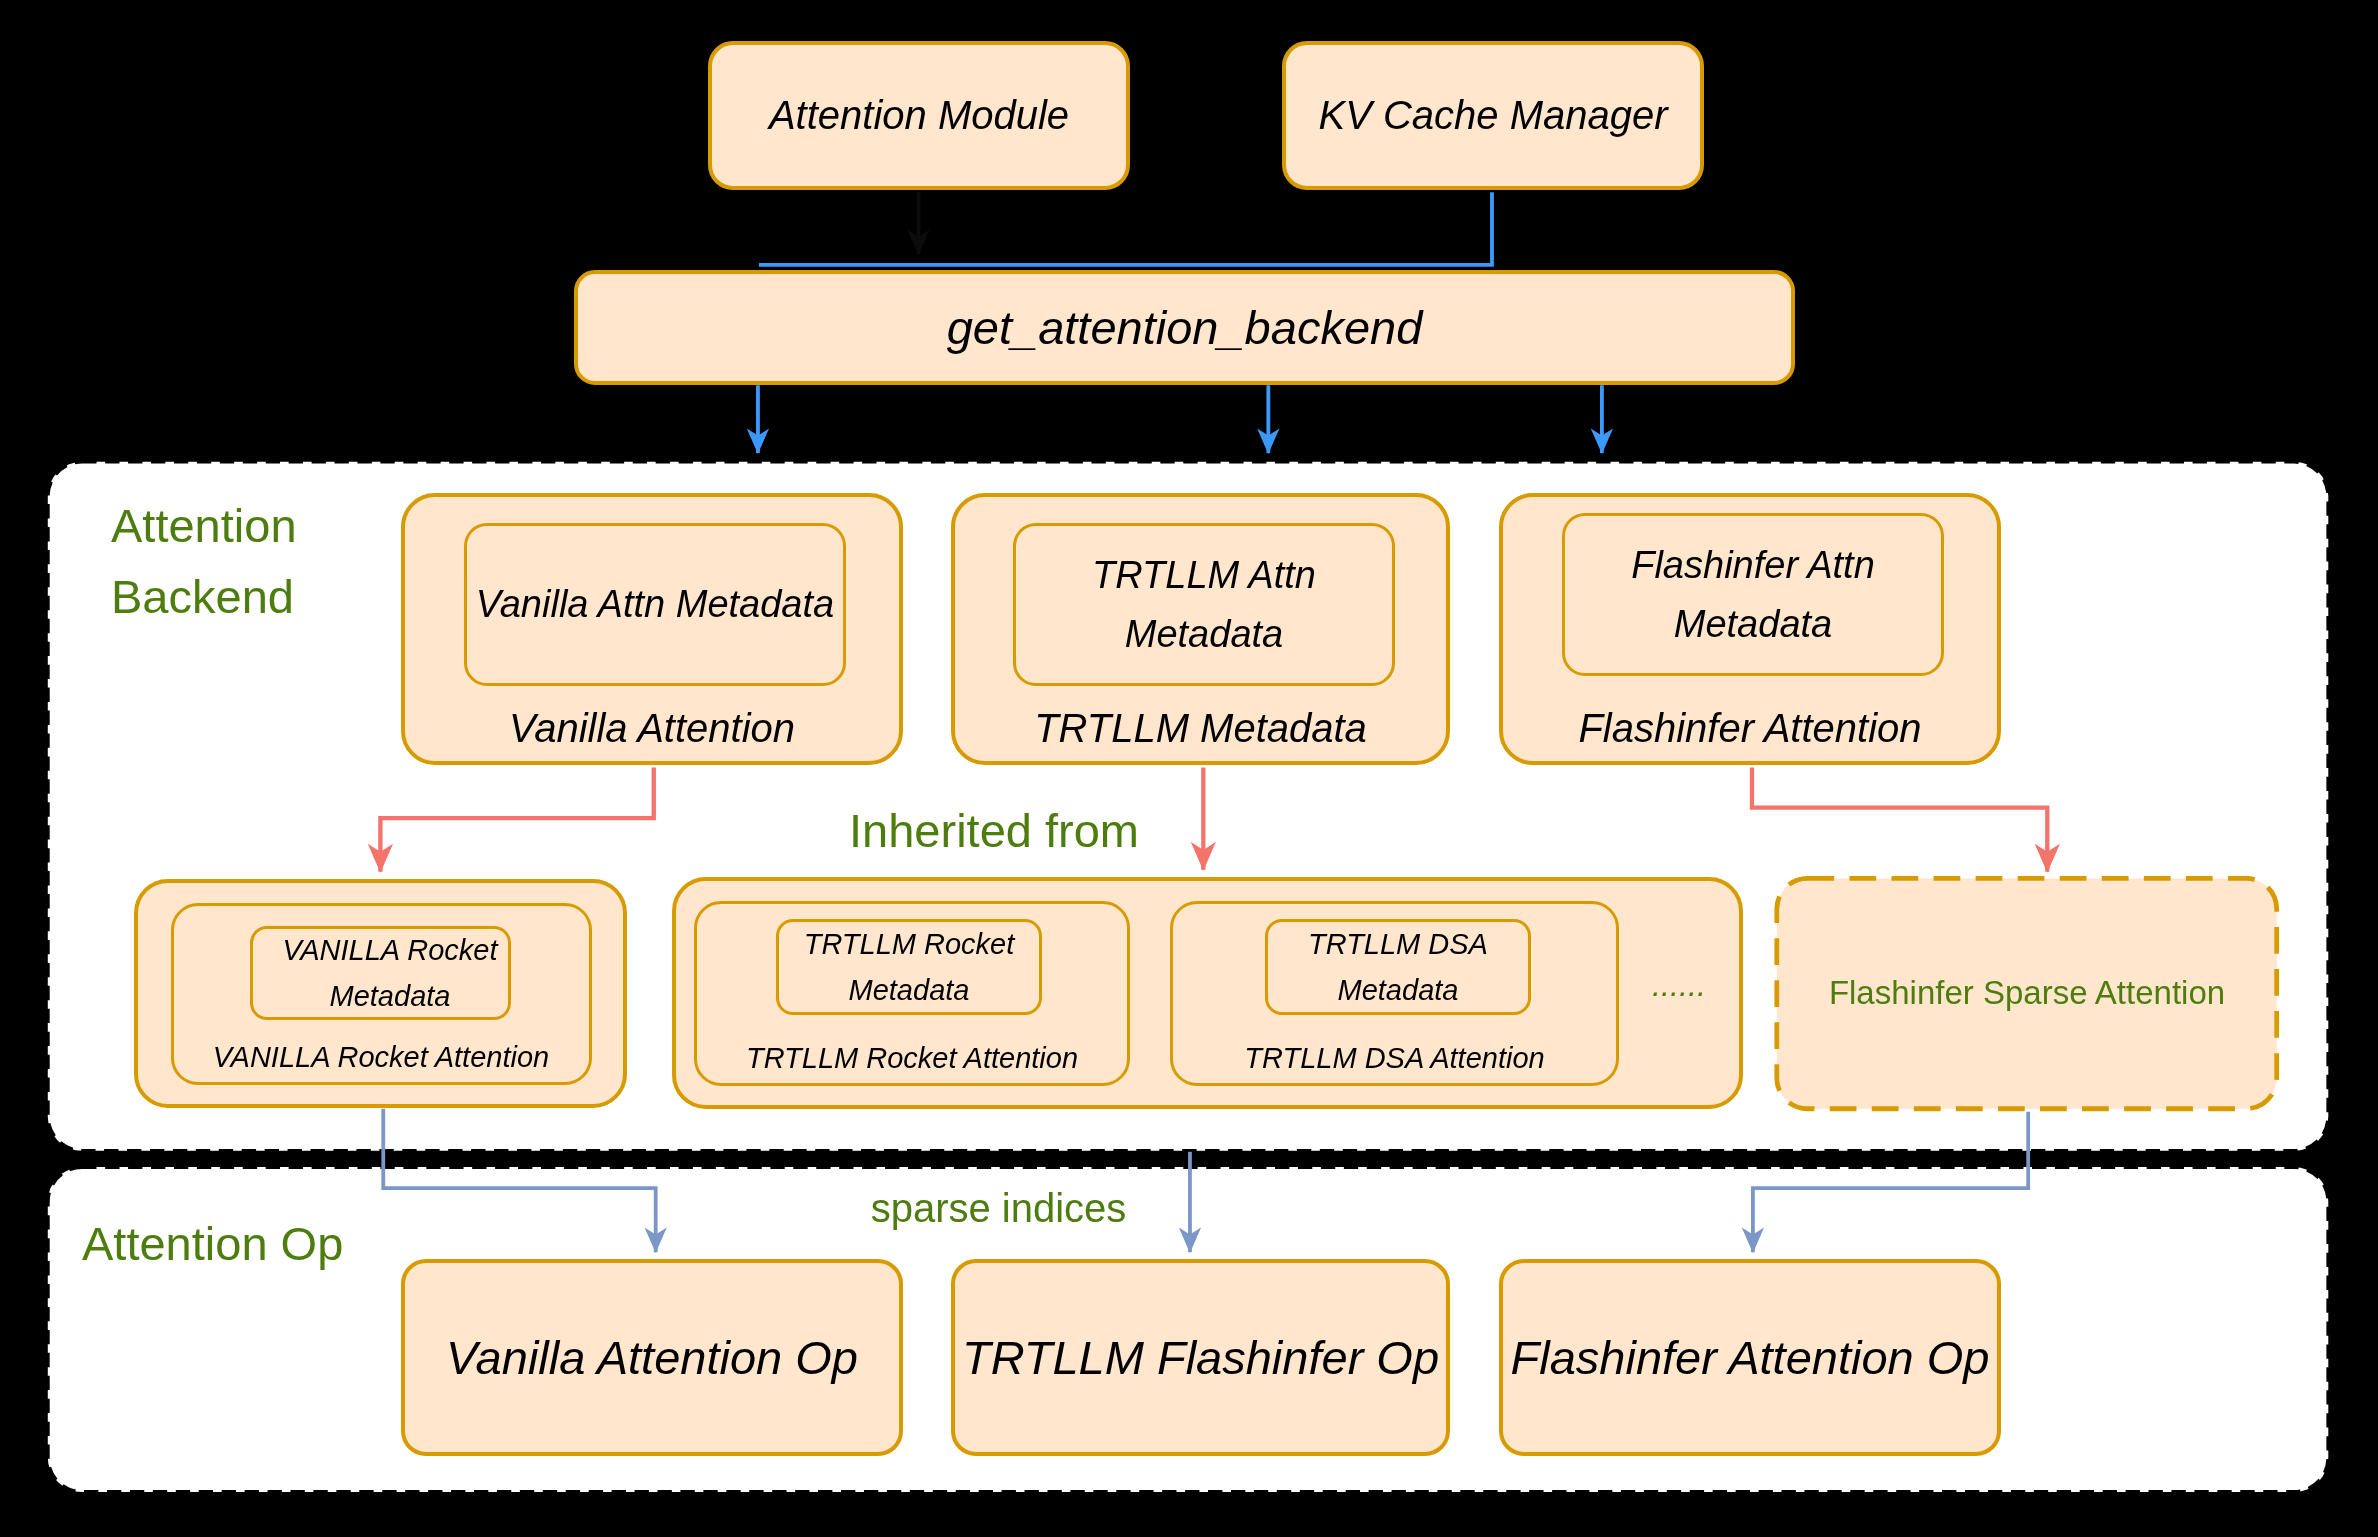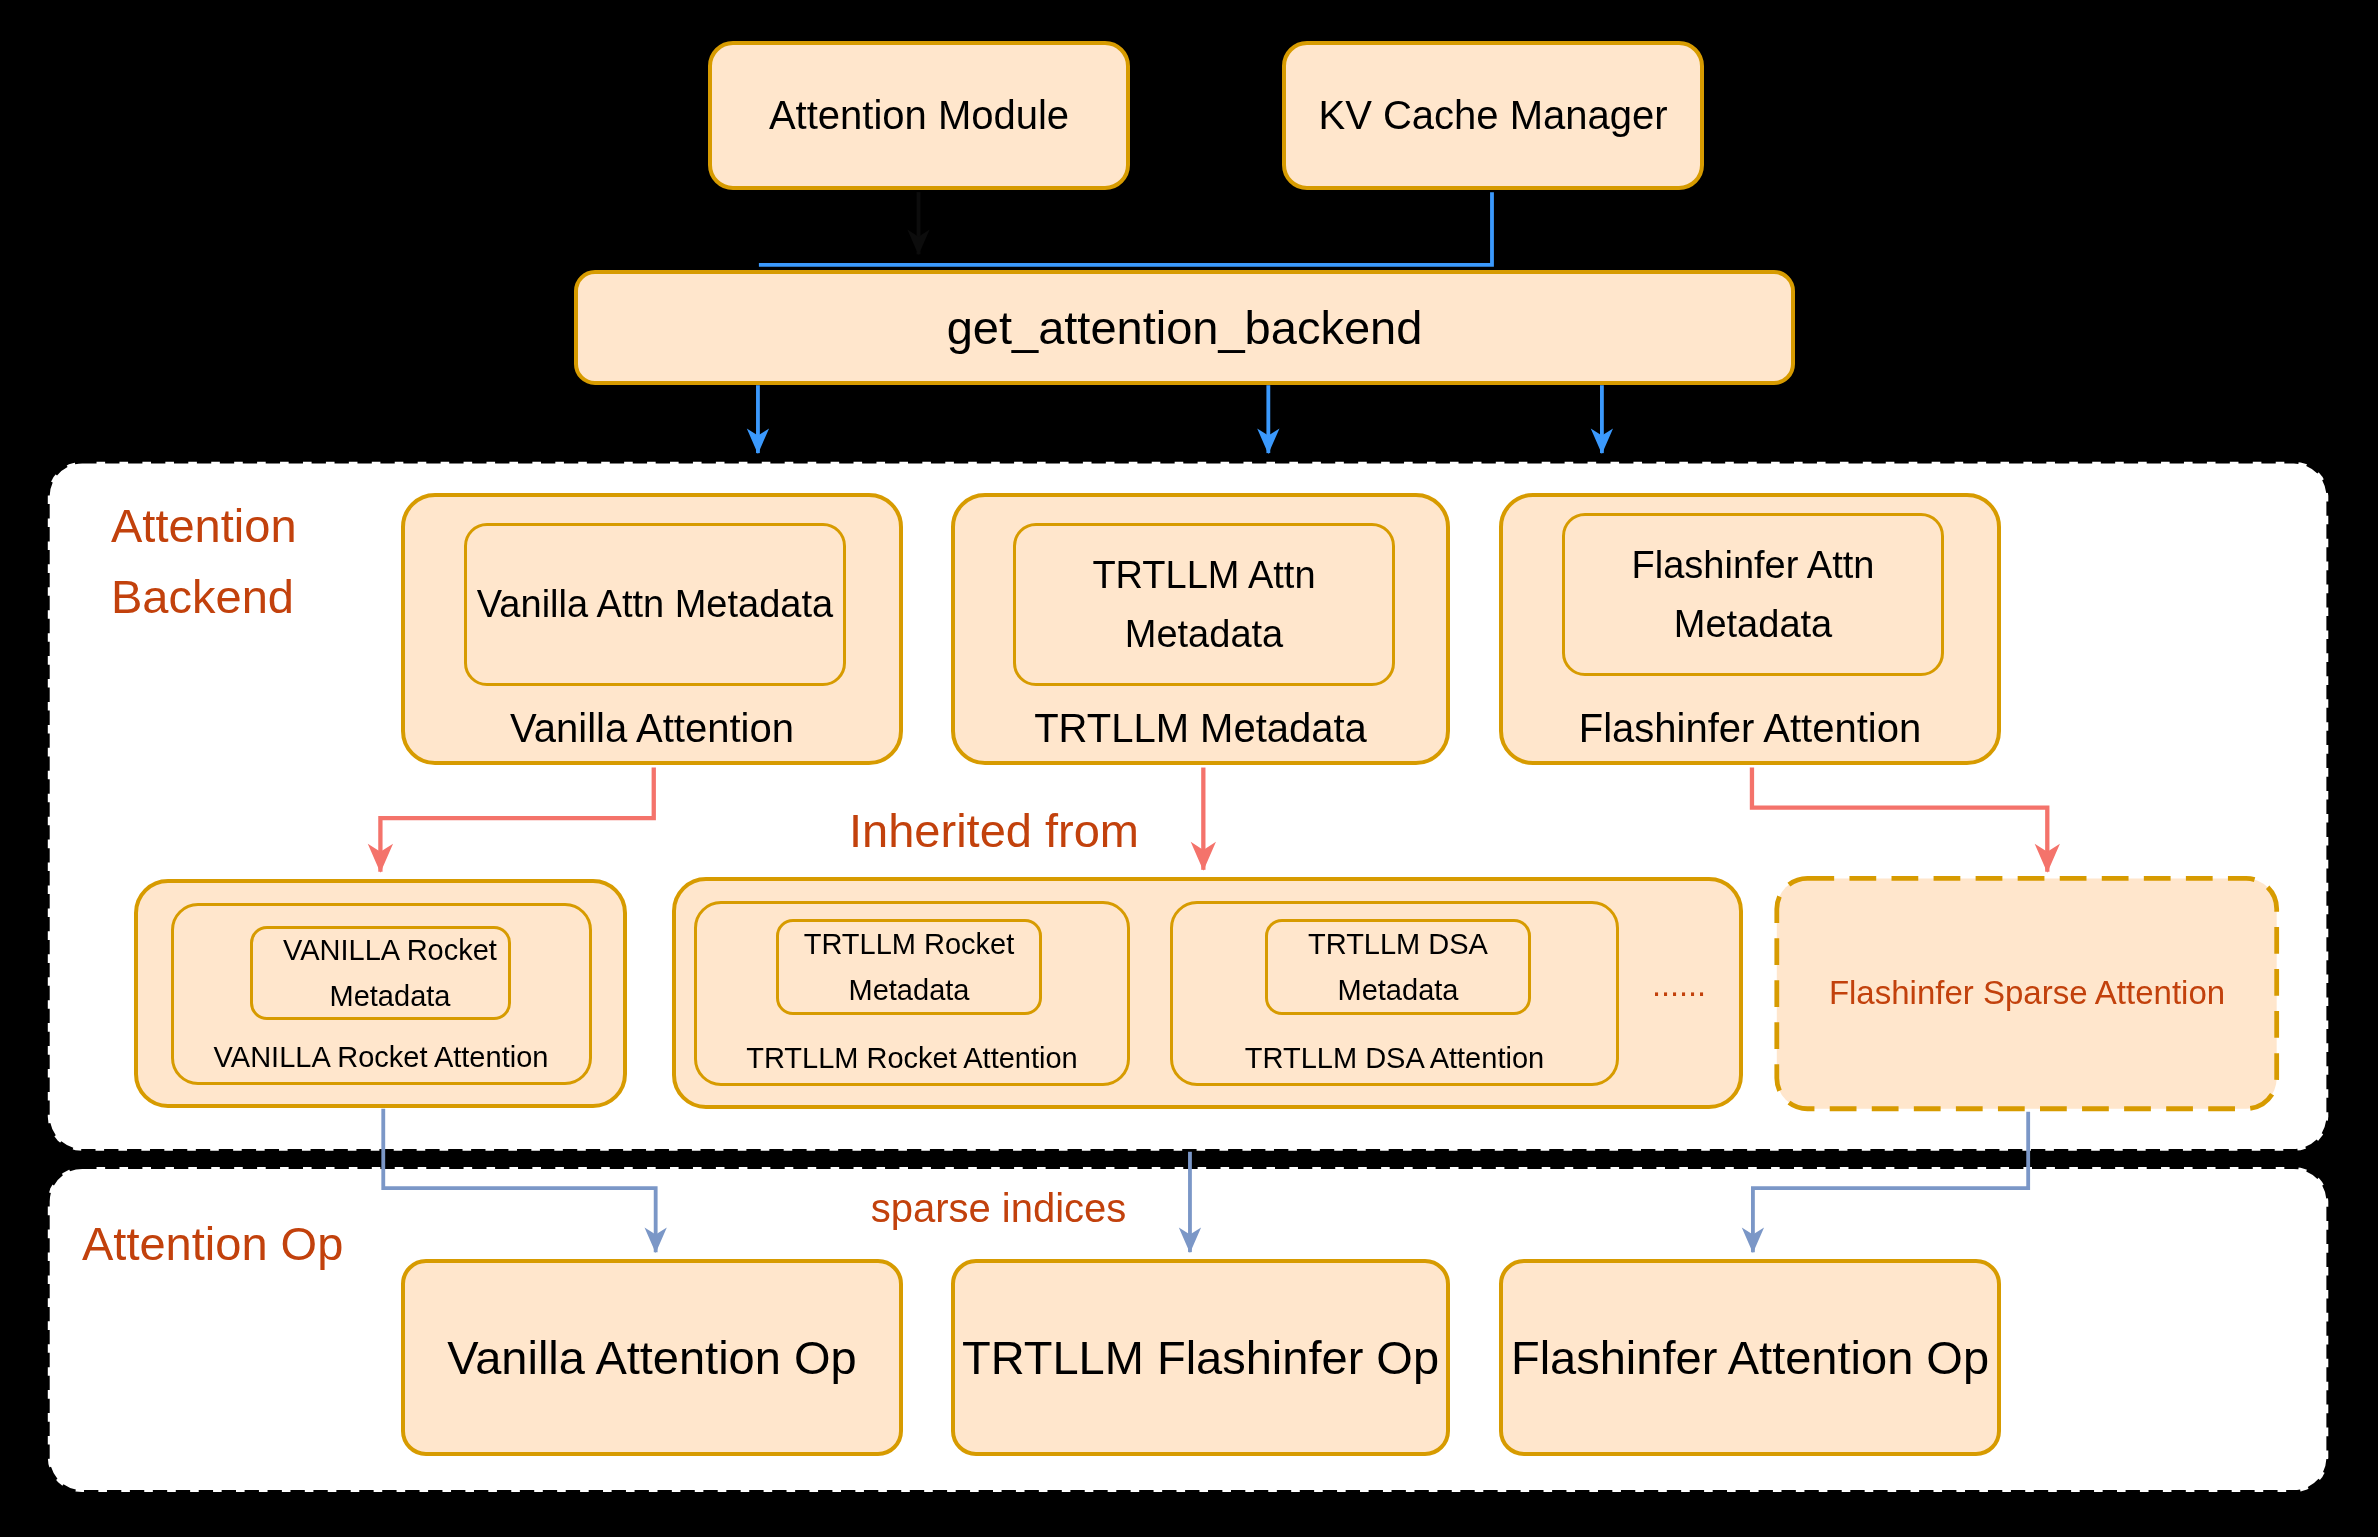--- a/index.html
+++ b/index.html
@@ -1,22 +1,22 @@
 <!DOCTYPE html>
 <html><head>
 <meta charset="utf-8">
 <style>
   html,body{margin:0;padding:0;background:#000;}
   .stage{position:relative;width:2378px;height:1537px;background:#000;overflow:hidden;
          font-family:"Liberation Sans", sans-serif;color:#000;}
   svg.layer{position:absolute;left:0;top:0;}
   .box{position:absolute;box-sizing:border-box;background:#FFE6CC;border:4.8px solid #D79B00;
-       display:flex;align-items:center;justify-content:center;text-align:center;}
+       display:flex;align-items:center;justify-content:center;text-align:center;font-style:italic;}
   .inner{border-width:3.8px;}
-  .lbl{position:absolute;box-sizing:border-box;color:#c2410c;}
+  .lbl{position:absolute;box-sizing:border-box;color:#4d7c0f;}
   .center{display:flex;align-items:center;justify-content:center;text-align:center;}
   .f30{font-size:29px;} .f34{font-size:32.5px;} .f35{font-size:33px;}
   .f40{font-size:38px;line-height:1.55;} .f42{font-size:40px;} .f43{font-size:47px;}
   .r18{border-radius:17px;} .r22{border-radius:21px;} .r24{border-radius:23px;}
   .r26{border-radius:25px;} .r28{border-radius:27px;} .r36{border-radius:34px;}
   .botlbl{position:absolute;left:0;right:0;bottom:9.6px;text-align:center;}
   .botlbl-sm{position:absolute;left:0;right:0;bottom:7.6px;text-align:center;}
 </style>
 </head>
 <body>

